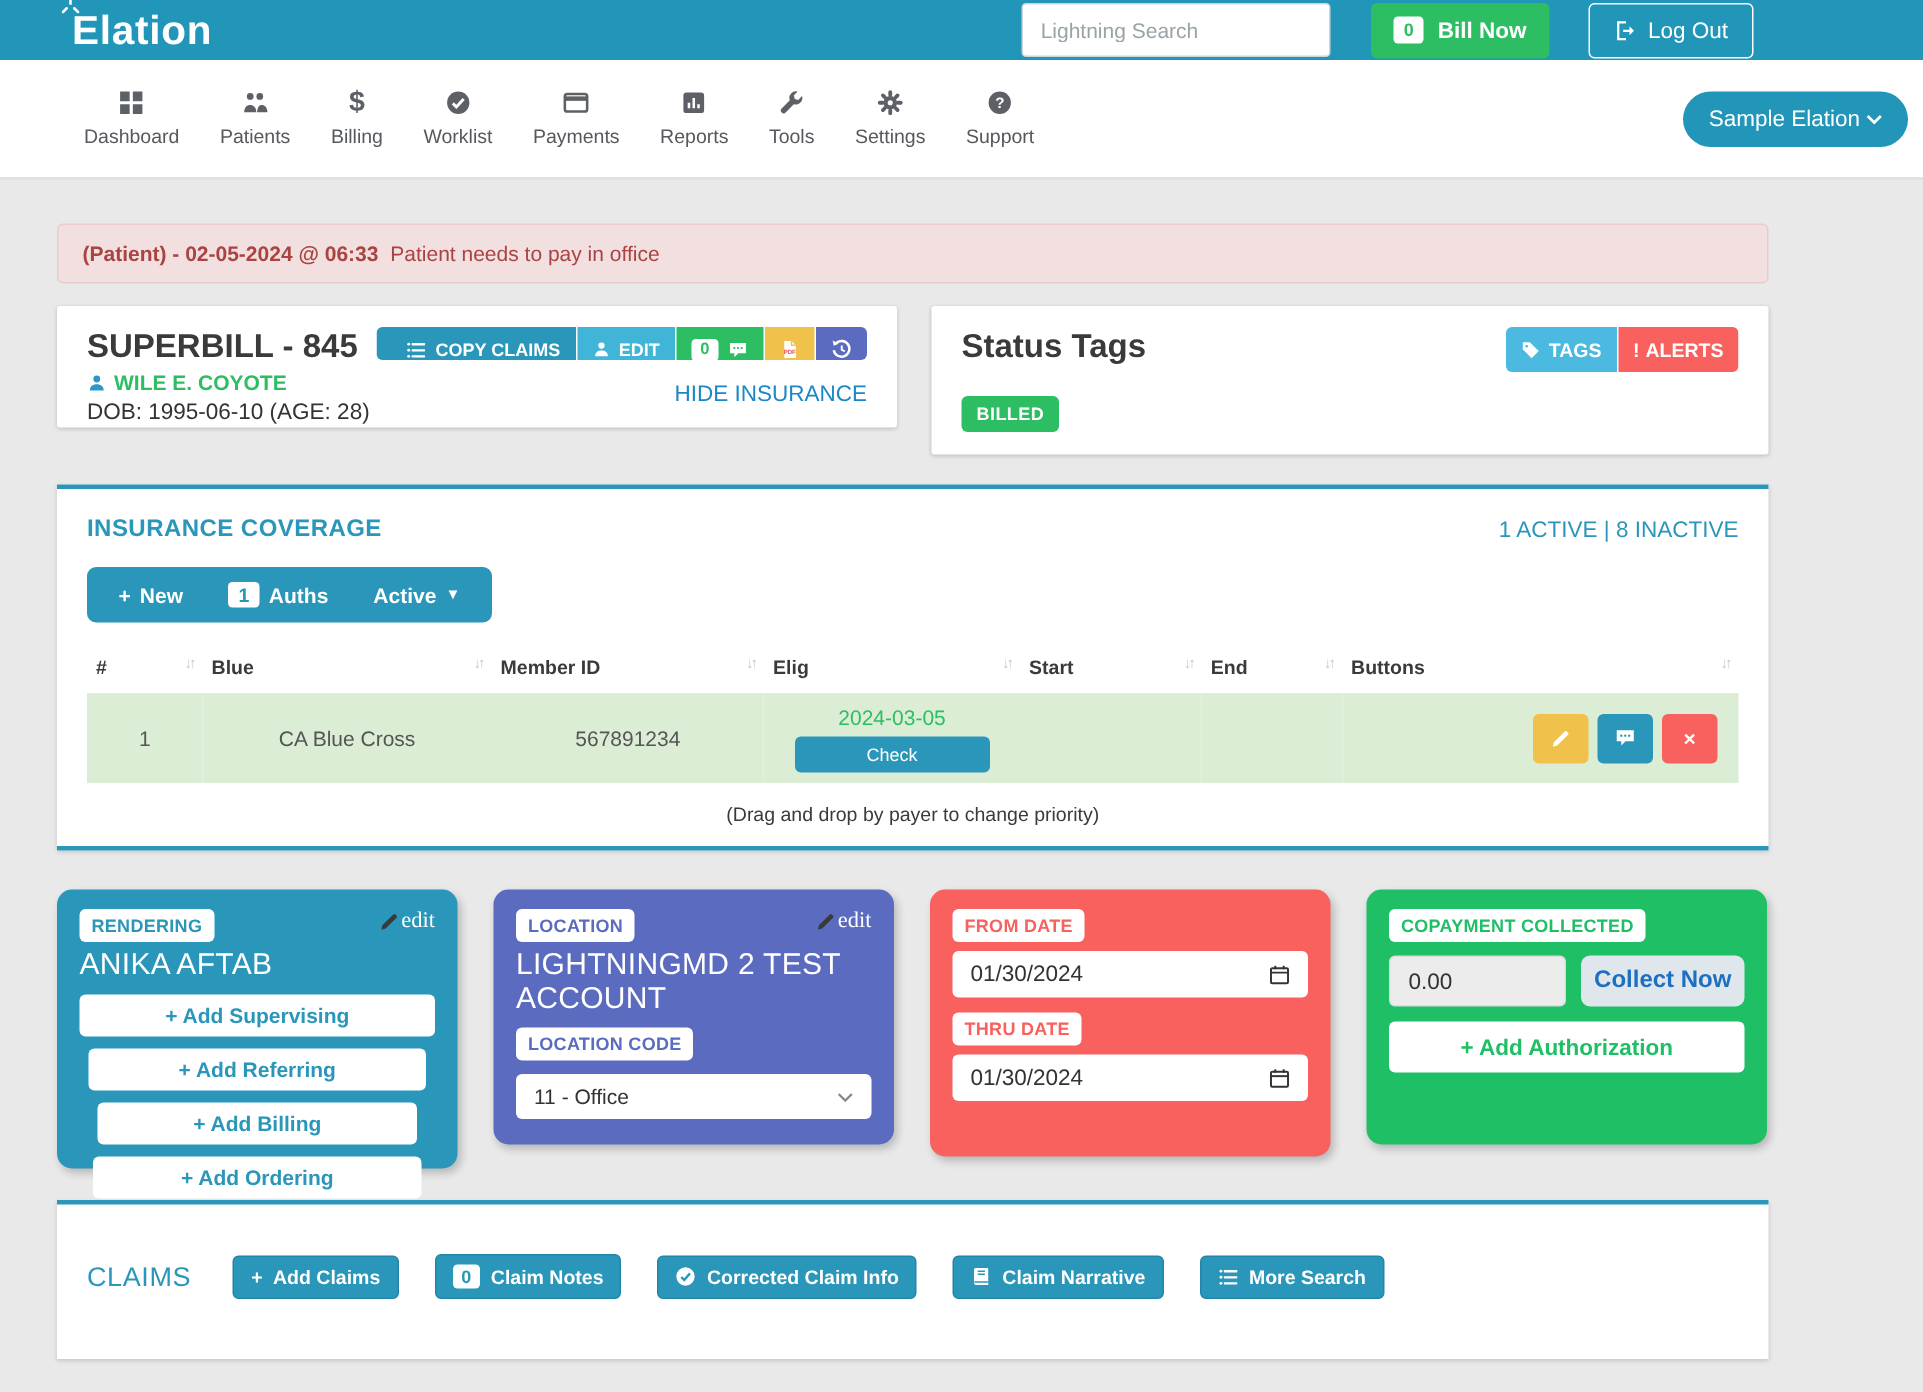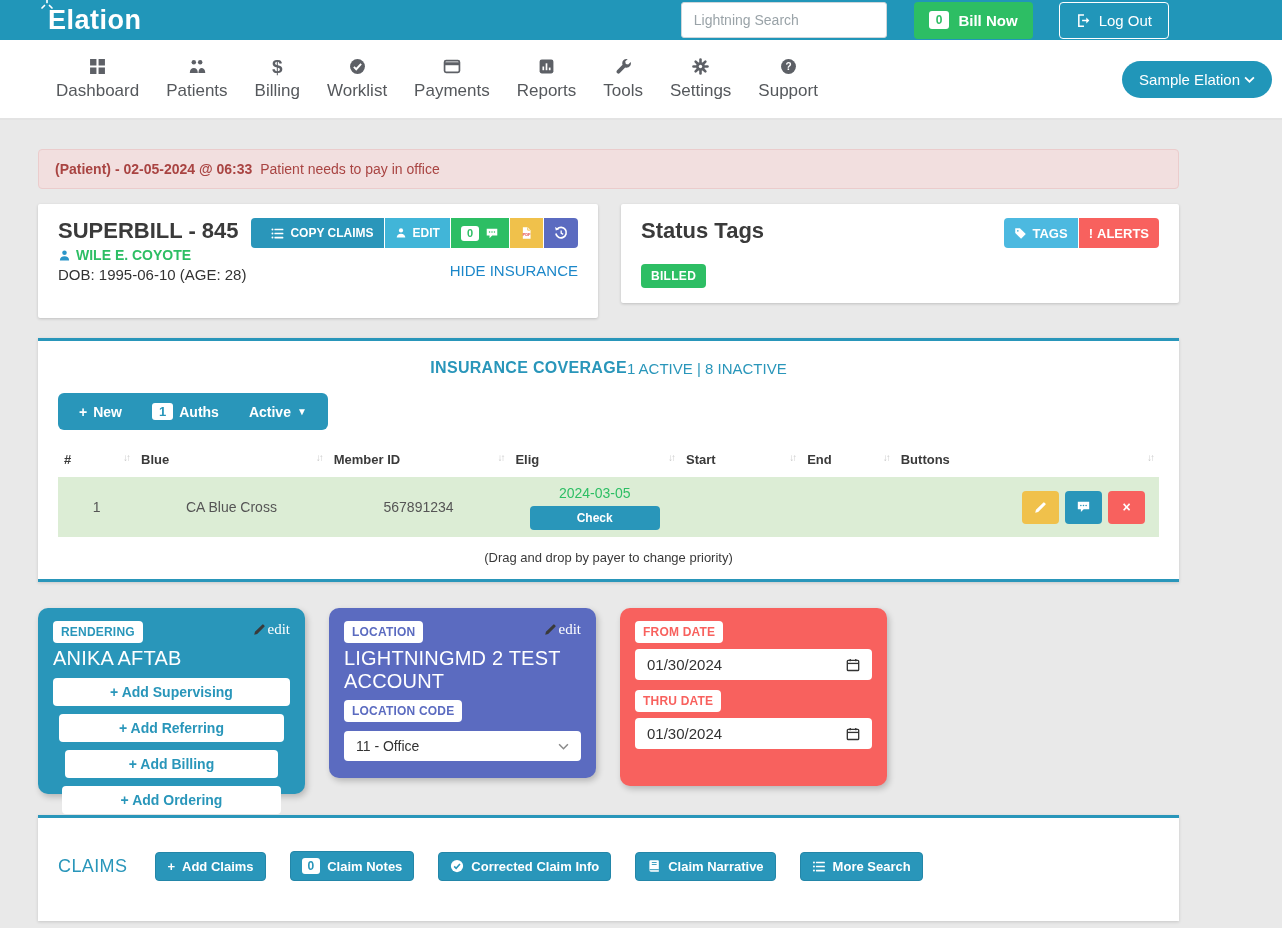--- a/index.html
+++ b/index.html
@@ -14,32 +14,32 @@
   .search-input { margin-left:auto; width:206px; height:36px; border:1px solid #cfd6da; border-radius:3px; padding:0 12px; font-size:14px; color:#333; font-family:"Liberation Sans",sans-serif; }
   .search-input::placeholder { color:#9aa3a8; }
   .btn-billnow { margin-left:27px; height:37px; background:#2dbe64; color:#fff; border:none; border-radius:4px; font-size:15px; font-weight:bold; display:flex; align-items:center; gap:9px; padding:0 15px; cursor:pointer; }
   .billnow-badge { background:#fff; color:#2dbe64; font-size:12px; font-weight:bold; border-radius:3px; padding:3px 7px; line-height:1; }
   .btn-logout { margin-left:26px; margin-right:113px; height:37px; background:transparent; color:#fff; border:1px solid #fff; border-radius:4px; font-size:15px; display:flex; align-items:center; gap:8px; padding:0 16px; cursor:pointer; font-family:"Liberation Sans",sans-serif; }
 
   
   .navbar { height:80px; background:#fff; border-bottom:2px solid #e3e3e3; display:flex; align-items:center; padding:0 10px 0 56px; }
   .nav-items { display:flex; align-items:flex-end; gap:27px; }
   .nav-item { display:flex; flex-direction:column; align-items:center; gap:6px; cursor:pointer; color:#5d6066; }
-  .nav-item .lbl { font-size:17px; color:#55585c; }
+  .nav-item .lbl { font-size:13px; color:#55585c; }
   .nav-item .glyph { font-size:19px; font-weight:bold; line-height:16px; height:16px; }
   .account-pill { margin-left:auto; height:37px; background:#2196b9; color:#fff; border:none; border-radius:19px; font-size:15px; display:flex; align-items:center; gap:4px; padding:0 17px; cursor:pointer; font-family:"Liberation Sans",sans-serif; }
 
   
   .content { width:1141px; margin-left:38px; padding-top:29px; }
   .alert { background:#f2dfdf; border:1px solid #ebcccc; border-radius:4px; padding:11px 16px; font-size:14px; color:#a94442; }
   .alert b { margin-right:4px; }
 
   .top-cards { display:flex; gap:23px; margin-top:15px; }
   .card { background:#fff; border-radius:2px; box-shadow:0 1px 3px rgba(0,0,0,.18); padding:14px 20px; }
-  .superbill-card { width:560px; height:114px; display:flex; justify-content:space-between; }
+  .superbill-card { width:560px; height:81px; display:flex; justify-content:space-between; }
   .status-card { flex:1; height:99px; }
   .sb-title { font-size:22px; color:#3a3a3a; font-weight:600; }
   .sb-name { display:flex; align-items:center; gap:5px; margin-top:3px; font-size:14px; font-weight:bold; color:#2dbe64; }
   .sb-dob { margin-top:3px; font-size:15px; color:#333; }
   .sb-right { display:flex; flex-direction:column; align-items:flex-end; }
   .btn-group { display:flex; gap:1px; border-radius:4px; overflow:hidden; }
   .seg { display:flex; align-items:center; gap:6px; color:#fff; font-size:12px; font-weight:bold; padding:0 10px; height:30px; border:none; cursor:pointer; font-family:"Liberation Sans",sans-serif; }
   .seg-copy { background:#2a96ba;padding-left:20px; }
   .seg-edit { background:#41b5d8; }
   .seg-notes { background:#2dbe64; }
@@ -49,33 +49,33 @@
   .hide-ins { margin-top:14px; font-size:15px; color:#1b87c9; text-decoration:none; cursor:pointer; }
   .status-head { display:flex; justify-content:space-between; align-items:flex-start; }
   .st-title { font-size:22px; color:#3a3a3a; font-weight:600; }
   .seg-tags { background:#4cb9e0; font-size:13px; }
   .seg-alerts { background:#f8615e; font-size:13px; gap:4px; }
   .badge-billed { display:inline-block; margin-top:16px; background:#2dbe64; color:#fff; font-size:12px; font-weight:bold; border-radius:4px; padding:5px 10px; letter-spacing:.3px; }
 
   
   .panel { background:#fff; box-shadow:0 1px 3px rgba(0,0,0,.15); }
   .ins-panel { margin-top:20px; border-top:3px solid #2996ba; border-bottom:3px solid #2996ba; padding:18px 20px 14px; }
-  .ins-head { display:flex; justify-content:center; align-items:center; }
+  .ins-head { display:flex; justify-content:space-between; align-items:center; }
   .ins-title { font-size:16px; font-weight:bold; color:#2996ba; letter-spacing:.3px; }
   .ins-summary { font-size:15px; color:#2996ba; }
   .ins-toolbar { margin-top:16px; display:inline-flex; align-items:center; background:#2996ba; border-radius:6px; height:37px; padding:0 6px; }
   .tb-btn { display:flex; align-items:center; gap:6px; color:#fff; font-size:14px; font-weight:bold; background:none; border:none; padding:0 15px; height:100%; cursor:pointer; font-family:"Liberation Sans",sans-serif; }
   .auths-badge { background:#fff; color:#2996ba; font-size:13px; font-weight:bold; border-radius:3px; padding:2px 7px; line-height:1; }
   .tb-caret { font-size:10px; }
   table.ins-table { width:100%; border-collapse:collapse; margin-top:14px; }
   .ins-table th { font-size:13px; font-weight:bold; color:#3a3a3a; text-align:left; padding:8px 6px 10px; }
   .ins-table th .sort { float:right; color:#c9c9c9; font-size:10px; letter-spacing:-2px; cursor:pointer; }
   .ins-table td { background:#dcedd5; height:60px; vertical-align:middle; font-size:14px; color:#555; text-align:center; padding:6px 4px; }
   .elig-date { color:#2dbe64; font-size:14px; }
-  .check-btn { display:block; margin:5px auto 0; width:130px; background:#2996ba; color:#fff; border:none; border-radius:4px; font-size:12px; font-weight:bold; padding:5px 0; cursor:pointer; font-family:"Liberation Sans",sans-serif; }
+  .check-btn { display:block; margin:5px auto 0; width:130px; background:#2996ba; color:#fff; border:none; border-radius:4px; font-size:12px; font-weight:normal; padding:5px 0; cursor:pointer; font-family:"Liberation Sans",sans-serif; }
   .row-actions { display:flex; gap:6px; justify-content:flex-end; padding-right:10px; }
   .sq-btn { width:37px; height:33px; border:none; border-radius:4px; color:#fff; display:flex; align-items:center; justify-content:center; cursor:pointer; font-size:14px; font-weight:bold; }
   .sq-edit { background:#f0c14b; }
   .sq-chat { background:#2996ba; }
   .sq-del { background:#f8615e; }
   .ins-hint { text-align:center; font-size:13px; color:#3a3a3a; margin-top:13px; }
 
   
   .prov-row { display:flex; gap:24px; margin-top:26px; align-items:flex-start; }
   .pcard { width:267px; border-radius:10px; padding:13px 15px; color:#fff; box-shadow:2px 3px 6px rgba(0,0,0,.22); }
@@ -489,20 +489,28 @@
             <svg width="14" height="14" viewBox="0 0 16 16">
               <rect x="1.5" y="2.8" width="13" height="11.5" rx="1" fill="none" stroke="#333" stroke-width="1.5"></rect>
               <line x1="1.5" y1="6.2" x2="14.5" y2="6.2" stroke="#333" stroke-width="1.5"></line>
               <line x1="4.8" y1="1" x2="4.8" y2="3.6" stroke="#333" stroke-width="1.5"></line>
               <line x1="11.2" y1="1" x2="11.2" y2="3.6" stroke="#333" stroke-width="1.5"></line>
             </svg>
           </span>
       </div>
     </div>
 
+    <div class="pcard pcard-green">
+      <span class="wbadge green">COPAYMENT COLLECTED</span>
+      <div class="copay-row">
+        <input class="amount-input" type="text" value="0.00" style="">
+        <button class="collect-btn">Collect Now</button>
+      </div>
+      <button class="addauth-btn"><b>+</b> <span>Add Authorization</span></button>
+    </div>
   </div>
 
   <section class="panel claims-panel">
     <div class="claims-title">CLAIMS</div>
     <button class="claim-btn">
       <b>+</b>
       <span>Add Claims</span>
     </button>
     <button class="claim-btn">
       <span class="claim-badge">0</span>

